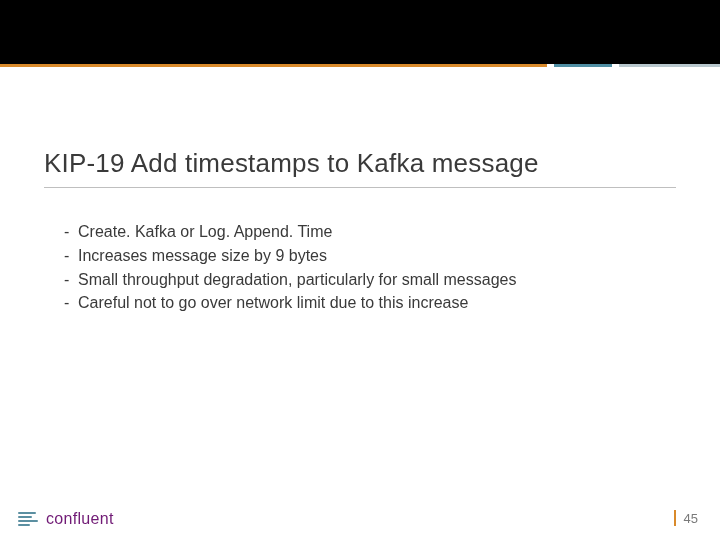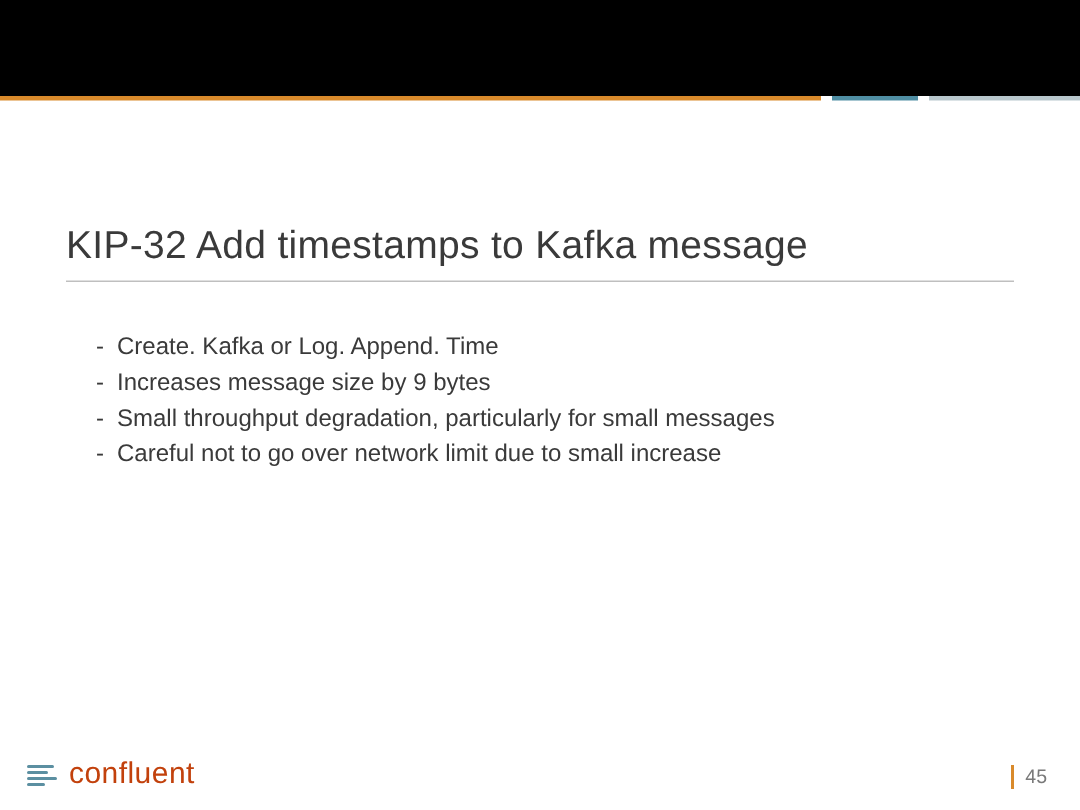--- a/index.html
+++ b/index.html
@@ -13,52 +13,52 @@
   .dash{width:14px;flex:0 0 14px;text-align:left;color:#3a3a3a}
   .txt{flex:1}
   .footer{position:absolute;left:0;bottom:12px;width:720px;height:28px}
   .logo{position:absolute;left:18px;bottom:0;display:flex;align-items:center;gap:6px}
   .logo-mark{width:22px;height:16px;position:relative}
   .logo-mark span{position:absolute;left:0;height:2px;background:#5b8fa1;border-radius:1px}
   .lm1{top:1px;width:18px}
   .lm2{top:5px;width:14px}
   .lm3{top:9px;width:20px}
   .lm4{top:13px;width:12px}
-  .logo-text{font-size:20px;color:#c2410c;letter-spacing:.3px}
-  .pg{position:absolute;right:22px;bottom:2px;display:flex;align-items:flex-start;gap:8px;font-size:13px}
+  .logo-text{font-size:16px;color:#701a75;letter-spacing:.3px}
+  .pg{position:absolute;right:22px;bottom:2px;display:flex;align-items:center;gap:8px;font-size:13px}
   .pg-bar{width:2px;height:16px;background:#d98a2b;display:inline-block}
   .pg-num{color:#7a7a7a}
 </style>
 </head>
 <body>
 
 <div class="slide">
   <div class="top-black"></div>
   <div class="top-rule"></div>
 
   <div class="title-wrap">
-    <div class="title">KIP-32 Add timestamps to Kafka message</div>
+    <div class="title">KIP-19 Add timestamps to Kafka message</div>
   </div>
 
   <div class="body">
     <div class="row">
       <div class="dash">-</div>
       <div class="txt">Create. Kafka or Log. Append. Time</div>
     </div>
     <div class="row">
       <div class="dash">-</div>
       <div class="txt">Increases message size by 9 bytes</div>
     </div>
     <div class="row">
       <div class="dash">-</div>
       <div class="txt">Small throughput degradation, particularly for small messages</div>
     </div>
     <div class="row">
       <div class="dash">-</div>
-      <div class="txt">Careful not to go over network limit due to small increase</div>
+      <div class="txt">Careful not to go over network limit due to this increase</div>
     </div>
   </div>
 
   <div class="footer">
     <div class="logo">
       <div class="logo-mark">
         <span class="lm1"></span>
           <span class="lm2"></span>
           <span class="lm3"></span>
           <span class="lm4"></span>

